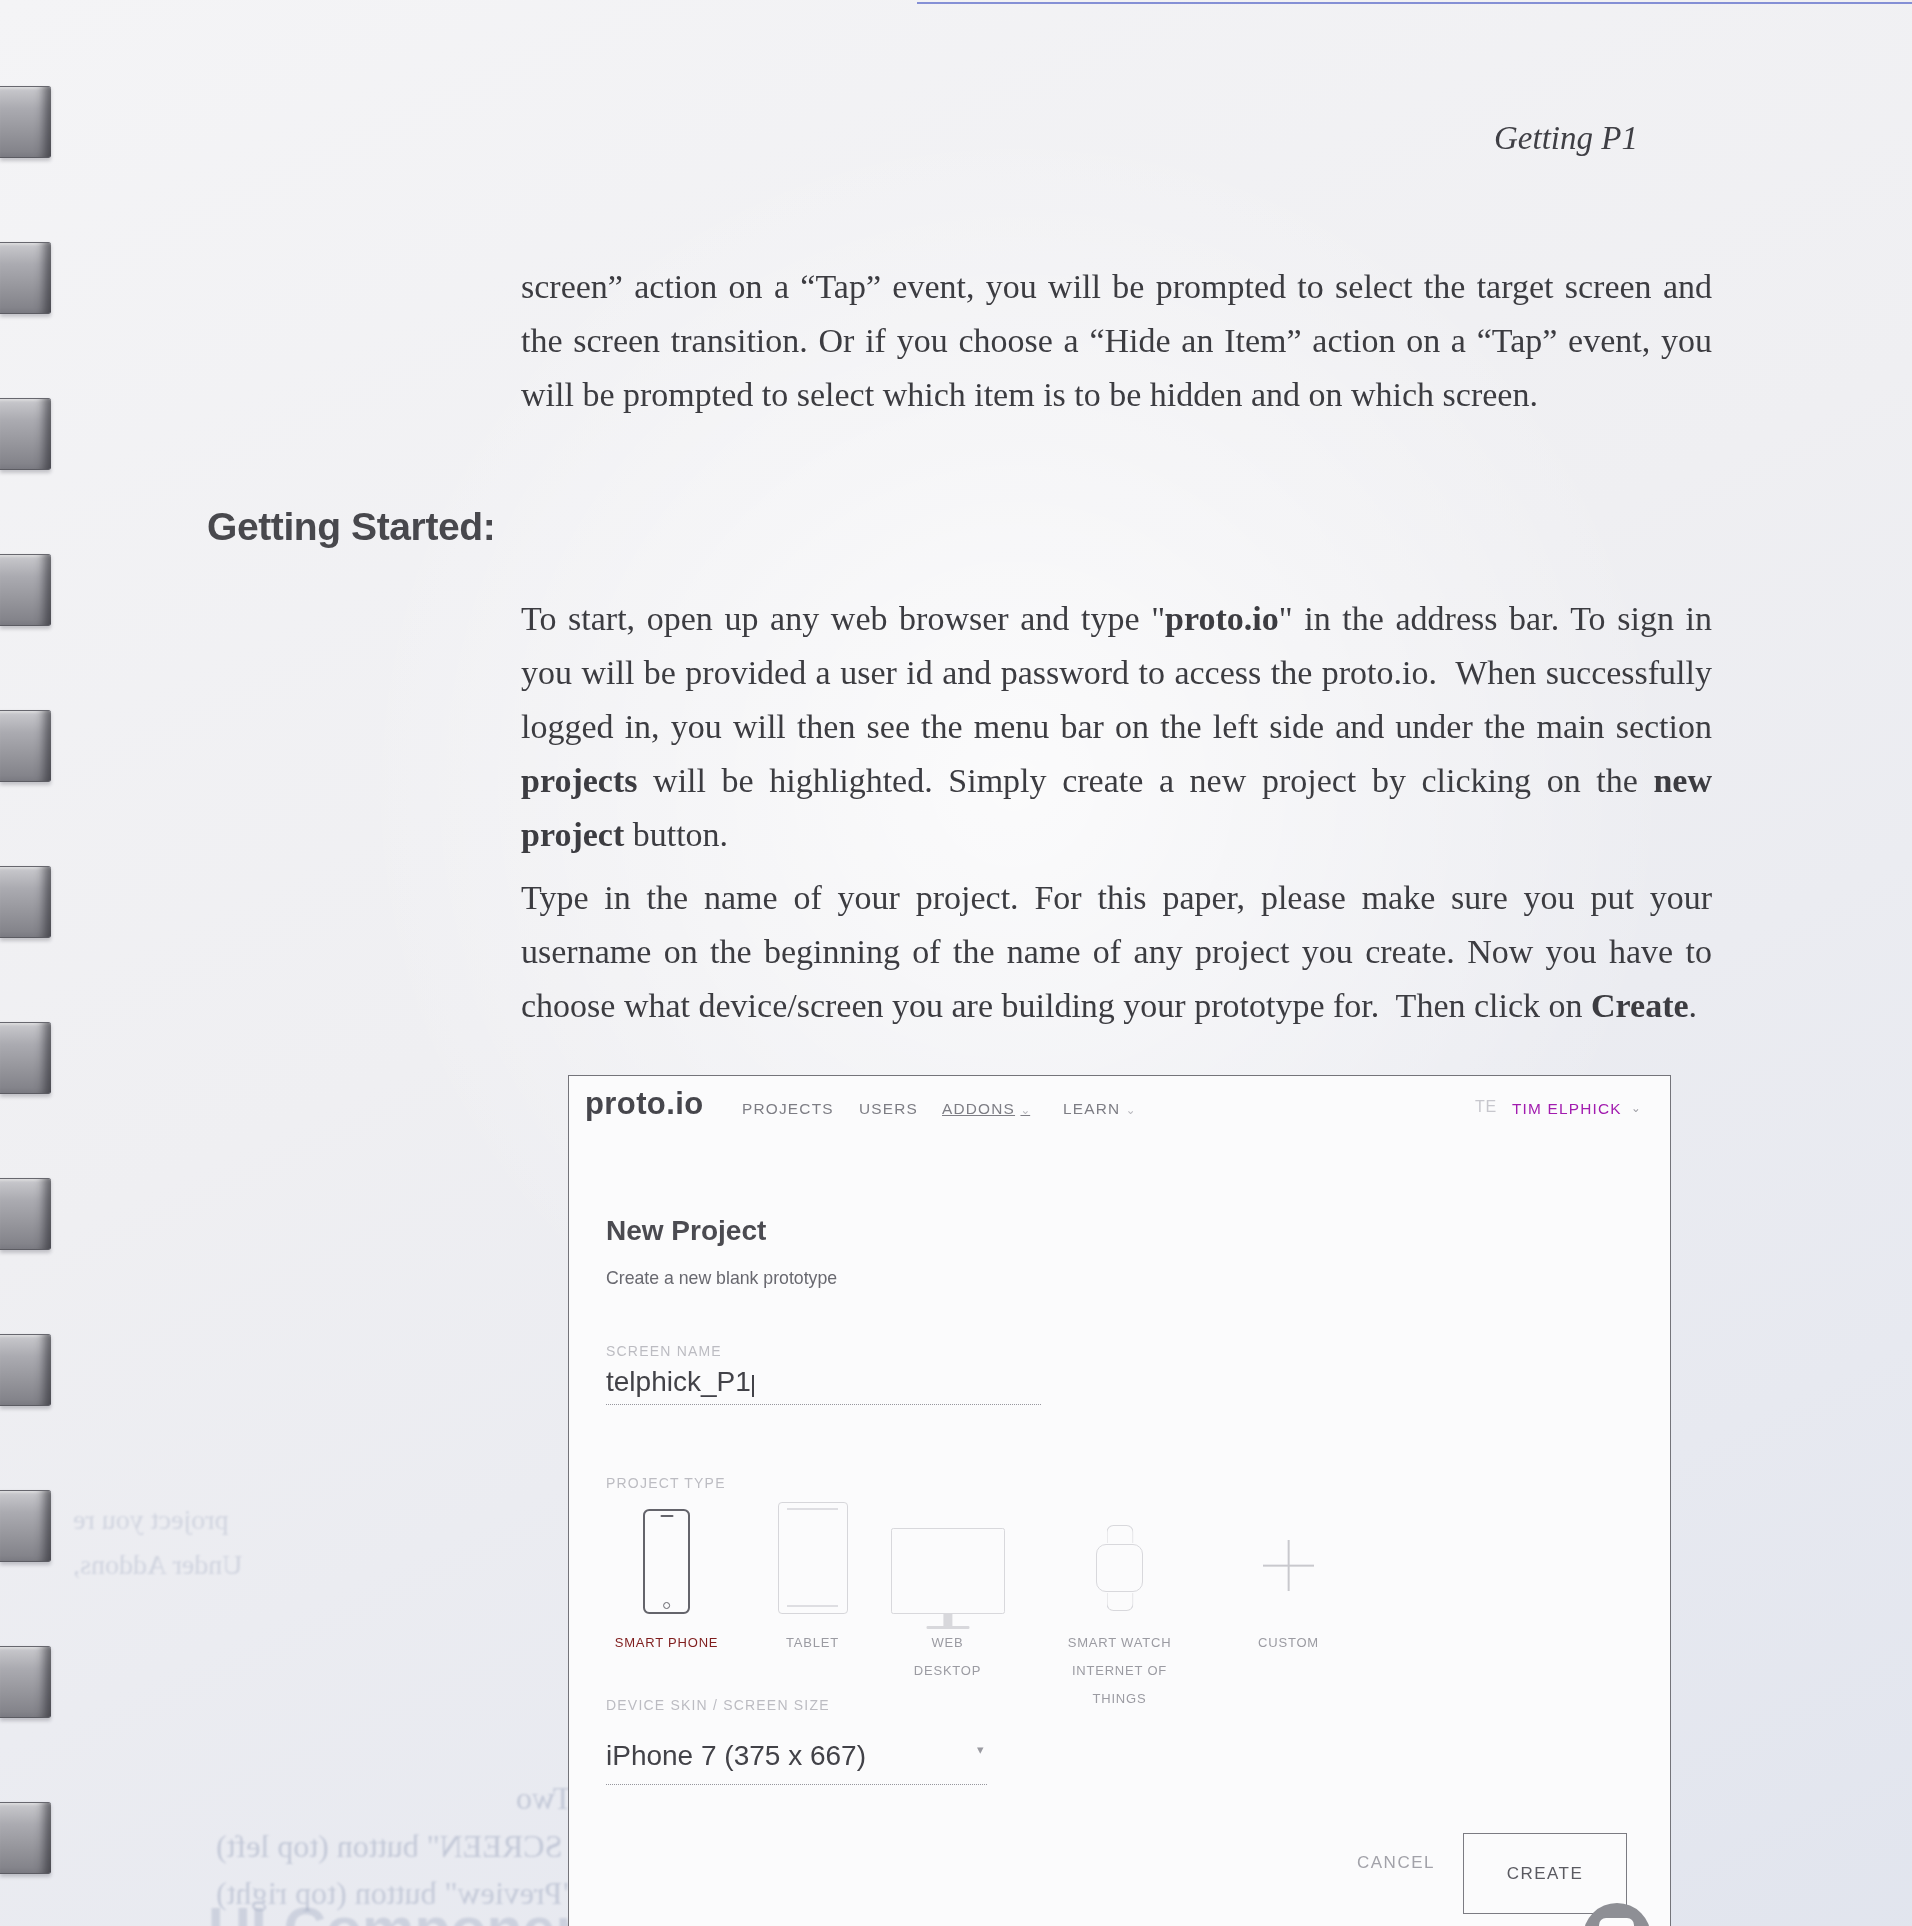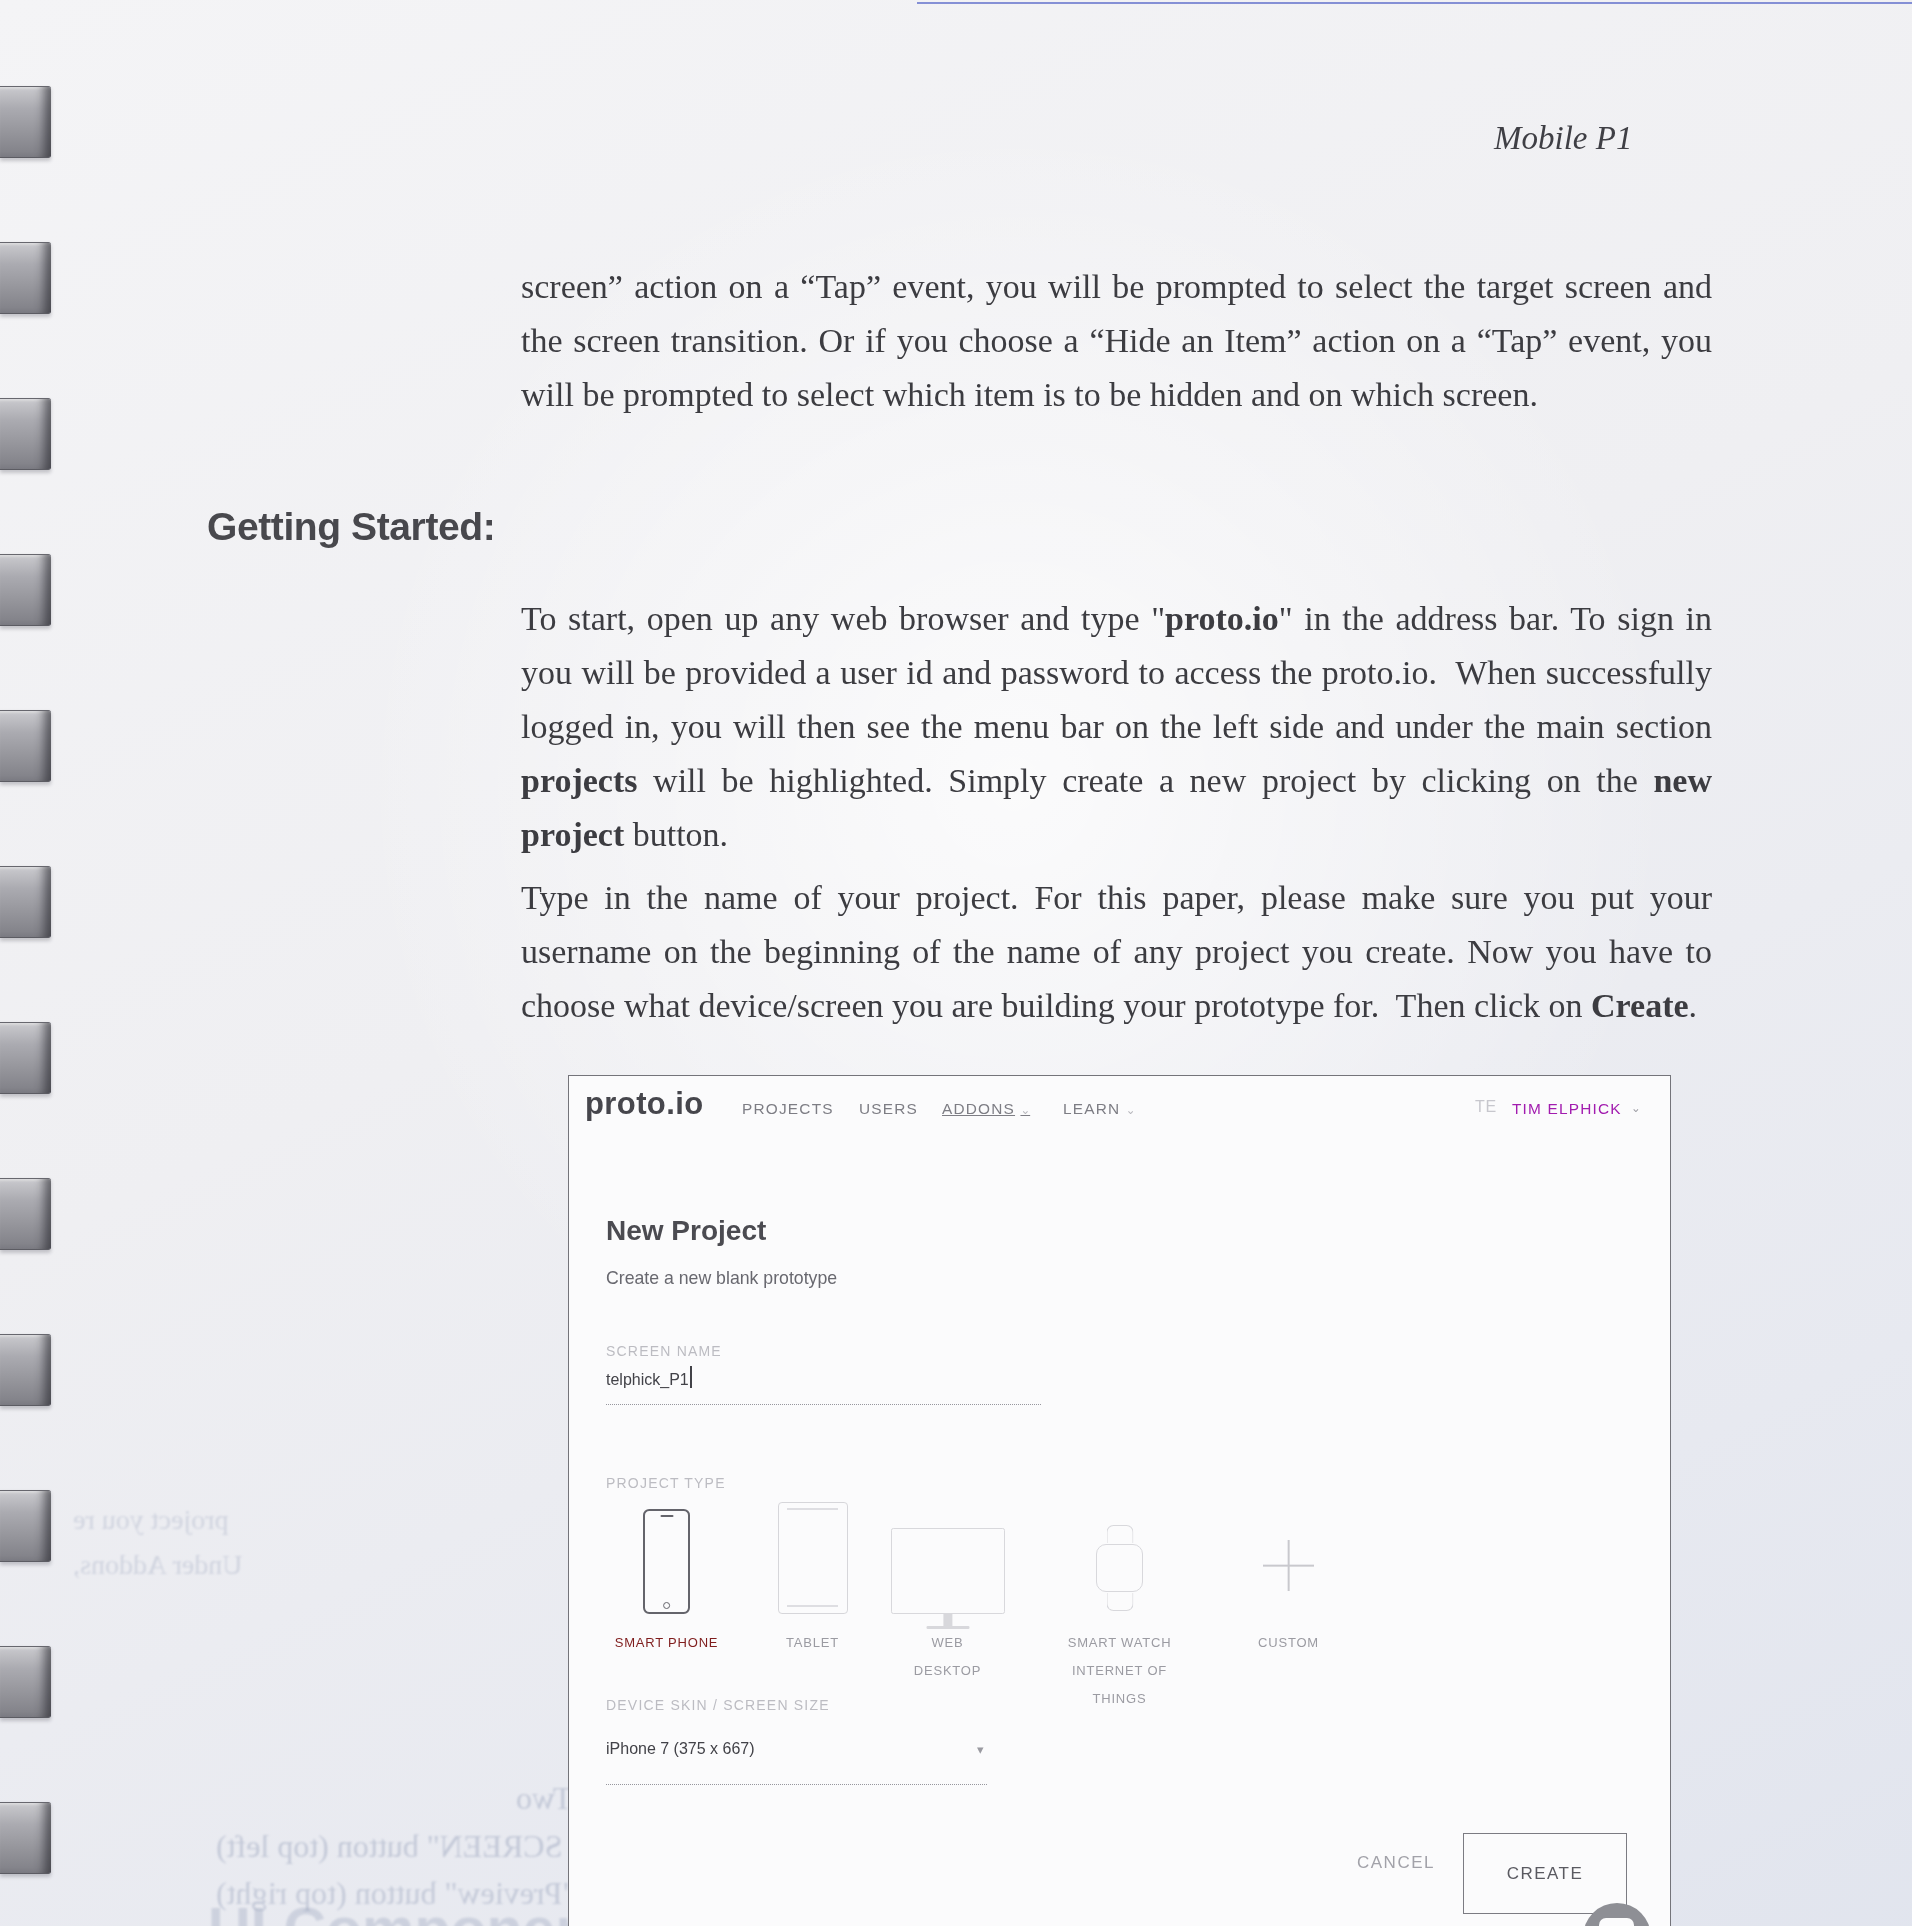--- a/index.html
+++ b/index.html
@@ -33,21 +33,21 @@
         border:1.2px solid #74747a;font-family:"Liberation Sans",sans-serif;}
   .logo{position:absolute;left:16px;top:10px;font-size:31px;font-weight:bold;color:#46464c;letter-spacing:0.4px;}
   .navitem{position:absolute;top:24px;font-size:15.4px;letter-spacing:1.2px;color:#7d7d84;cursor:default;}
   .navitem .caret{font-size:11.6px;color:#b4b4ba;margin-left:5.4px;letter-spacing:0;}
   .user-initials{position:absolute;left:906px;top:21.6px;font-size:16px;color:#c7c7cd;letter-spacing:0.8px;}
   .user-name{position:absolute;left:943px;top:24px;font-size:15.4px;letter-spacing:1.2px;color:#a21caf;}
   .user-caret{position:absolute;left:1062px;top:25.4px;font-size:11.6px;color:#9a9aa1;}
   .np-title{position:absolute;left:37px;top:139px;font-size:28px;font-weight:bold;color:#4b4b51;}
   .np-sub{position:absolute;left:37px;top:192px;font-size:17.7px;color:#68686f;}
   .fld-label{position:absolute;left:37px;font-size:14px;letter-spacing:1.2px;color:#bcbcc2;}
-  .fld-value{position:absolute;left:37px;font-size:16px;color:#424248;}
+  .fld-value{position:absolute;left:37px;font-size:28px;color:#424248;}
   .cursorbar{display:inline-block;width:1.5px;height:22.3px;background:#424248;vertical-align:text-bottom;margin-left:1.5px;}
   .uline{position:absolute;left:37px;border-bottom:1.9px dotted #97979e;}
   .ddcaret{position:absolute;left:408px;top:666px;font-size:13px;color:#9a9aa1;}
   .opt{position:absolute;width:139px;text-align:center;}
   .optwrap{height:116px;display:flex;align-items:flex-end;justify-content:center;}
   .optlabel{margin-top:15.4px;font-size:13px;letter-spacing:0.8px;line-height:28px;color:#9b9ba2;}
   .opt.sel .optlabel{color:#7f1d1d;}
   .ic{position:relative;display:inline-block;}
   .icon-smart-phone{width:43px;height:101px;border:2.7px solid #64646b;border-radius:6.2px;}
   .icon-smart-phone::before{content:"";position:absolute;top:3.9px;left:50%;transform:translateX(-50%);width:13px;height:2.3px;background:#64646b;border-radius:1.2px;}
@@ -92,21 +92,21 @@
     </div>
   <div id="ghosts">
       <div class="ghost sans" style="left: 208px; top: 1895px; font-size: 59px; opacity: 0.3; font-weight: 700;">UI Components and libraries</div>
       <div class="ghost m" style="left: 516px; top: 1780px; font-size: 32px; opacity: 0.42;">Take a moment to get familiar with the layout of the editor. Two</div>
       <div class="ghost m" style="left: 216px; top: 1828px; font-size: 32px; opacity: 0.42;">important buttons to find are the "+ NEW SCREEN" button (top left)</div>
       <div class="ghost m" style="left: 216px; top: 1875px; font-size: 32px; opacity: 0.4;">and the "Preview" button (top right)</div>
       <div class="ghost m" style="left: 73px; top: 1504px; font-size: 28px; opacity: 0.3;">project you re</div>
       <div class="ghost m" style="left: 73px; top: 1549px; font-size: 28px; opacity: 0.3;">Under Addons,</div>
     </div>
 
-  <div class="rh-module">Mobile P1</div>
+  <div class="rh-module">Getting P1</div>
 
   <div class="para p1"><span>screen” action on a “Tap” event, you will be prompted to select the target screen and the screen transition. Or if you choose a “Hide an Item” action on a “Tap” event, you will be prompted to select which item is to be hidden and on which screen.</span></div>
   <div class="heading">Getting Started:</div>
   <div class="para p2"><span>To start, open up any web browser and type "</span><span style="font-weight: bold;">proto.io</span><span>" in the address bar. To sign in you will be provided a user id and password to access the proto.io.&nbsp; When successfully logged in, you will then see the menu bar on the left side and under the main section </span><span style="font-weight: bold;">projects</span><span> will be highlighted. Simply create a new project by clicking on the </span><span style="font-weight: bold;">new project</span><span> button.</span></div>
   <div class="para p3"><span>Type in the name of your project. For this paper, please make sure you put your username on the beginning of the name of any project you create. Now you have to choose what device/screen you are building your prototype for.&nbsp; Then click on </span><span style="font-weight: bold;">Create</span><span>.</span></div>
 
   <div class="shot">
     <div class="logo">proto.io</div>
     <div id="navitems">
         <span class="navitem" style="left: 173px;">PROJECTS</span>

